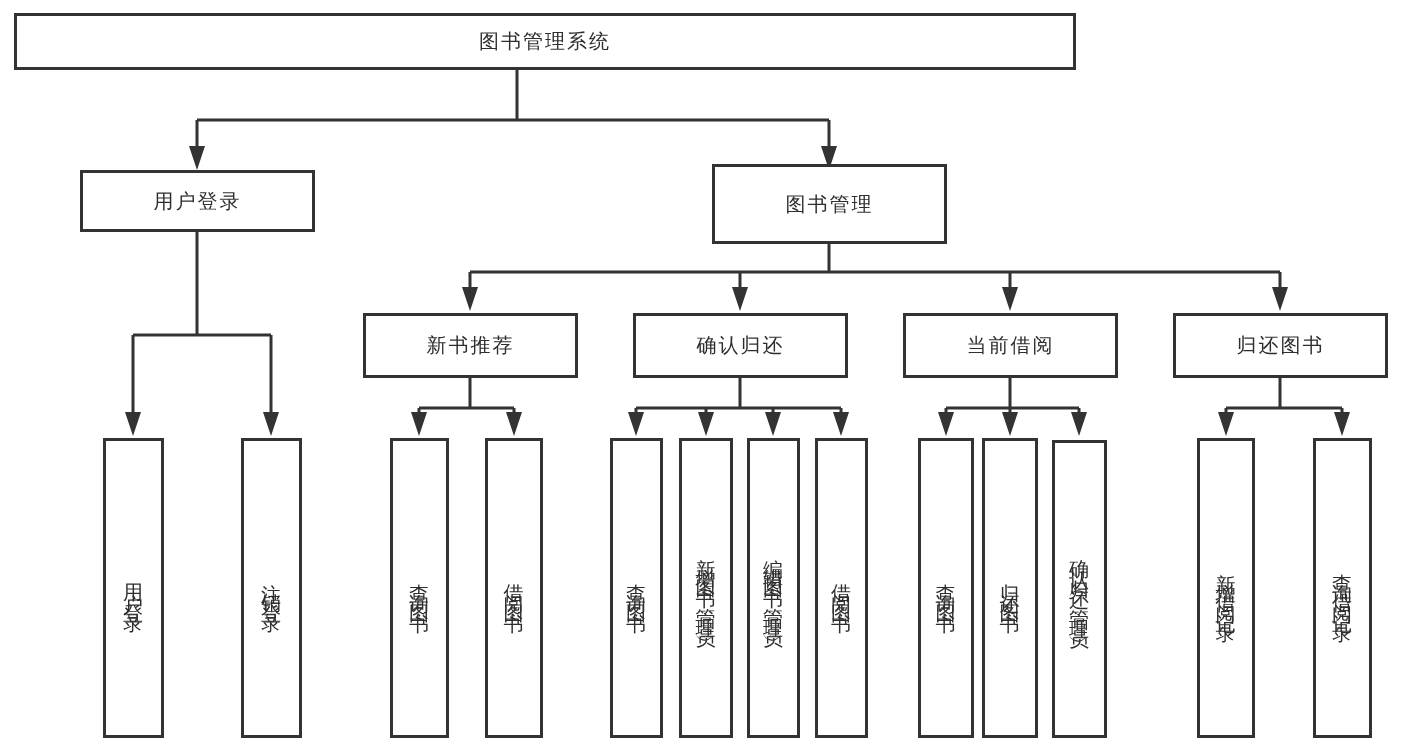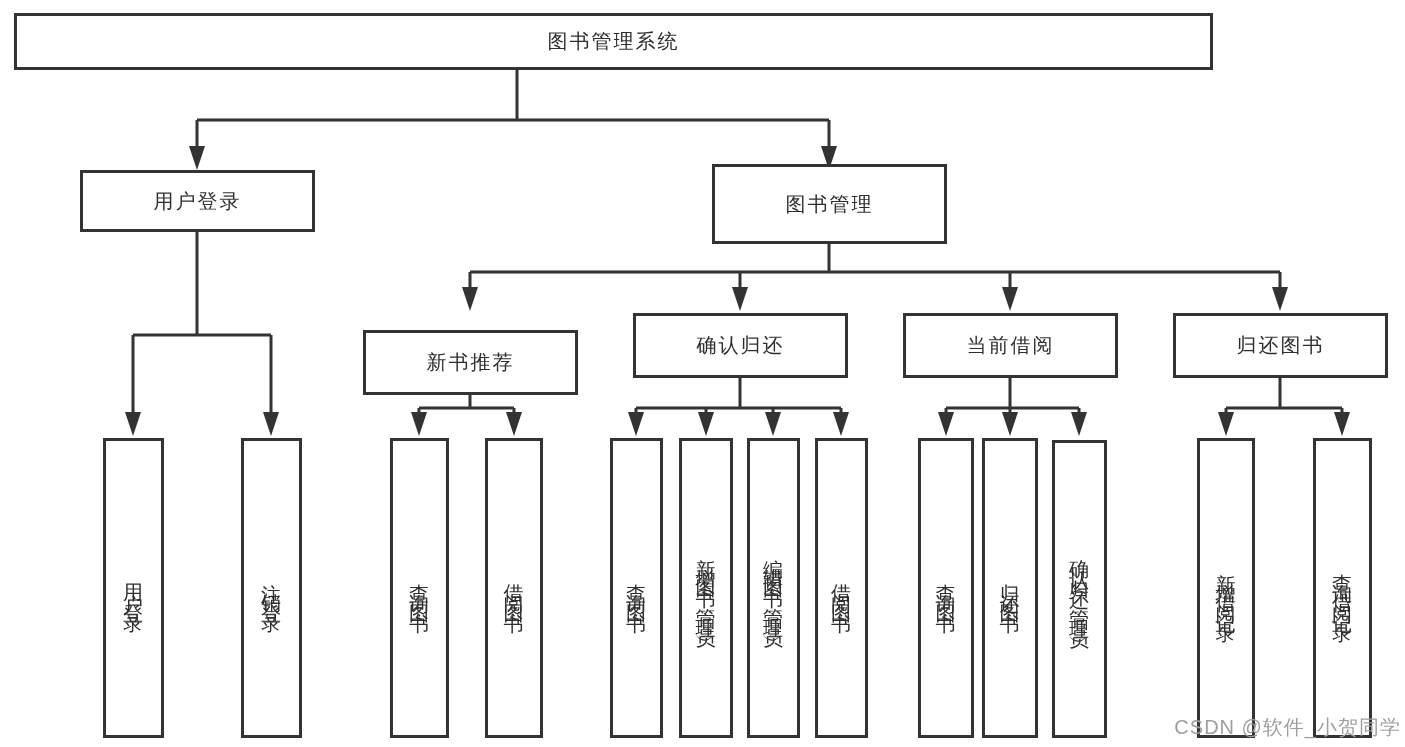--- a/index.html
+++ b/index.html
@@ -98,32 +98,32 @@
     <path class="wire" d="M1010 378 V408 M946 408 H1079 M946 408 V417 M1010 408 V417 M1079 408 V417"></path>
     <polygon class="arrow" points="938,412 954,412 946,436"></polygon>
     <polygon class="arrow" points="1002,412 1018,412 1010,436"></polygon>
     <polygon class="arrow" points="1071,412 1087,412 1079,436"></polygon>
 
     <path class="wire" d="M1280 378 V408 M1226 408 H1342 M1226 408 V417 M1342 408 V417"></path>
     <polygon class="arrow" points="1218,412 1234,412 1226,436"></polygon>
     <polygon class="arrow" points="1334,412 1350,412 1342,436"></polygon>
   </svg>
 
-  <div class="node node-h" style="left:14px;top:13px;width:1199px;height:57px">
+  <div class="node node-h" style="left:14px;top:13px;width:1062px;height:57px">
     <span>图书管理系统</span>
   </div>
 
   <div class="node node-h" style="left:80px;top:170px;width:235px;height:62px">
     <span>用户登录</span>
   </div>
   <div class="node node-h" style="left:712px;top:164px;width:235px;height:80px">
     <span>图书管理</span>
   </div>
 
-  <div class="node node-h" style="left:363px;top:330px;width:215px;height:65px">
+  <div class="node node-h" style="left:363px;top:313px;width:215px;height:65px">
     <span>新书推荐</span>
   </div>
   <div class="node node-h" style="left:633px;top:313px;width:215px;height:65px">
     <span>确认归还</span>
   </div>
   <div class="node node-h" style="left:903px;top:313px;width:215px;height:65px">
     <span>当前借阅</span>
   </div>
   <div class="node node-h" style="left:1173px;top:313px;width:215px;height:65px">
     <span>归还图书</span>
@@ -166,15 +166,14 @@
     <span>确认归还（管理员）</span>
   </div>
 
   <div class="node node-v" style="left:1197px;top:438px;width:58px;height:300px">
     <span>新增借阅记录</span>
   </div>
   <div class="node node-v" style="left:1313px;top:438px;width:59px;height:300px">
     <span>查询借阅记录</span>
   </div>
 
-  <div class="watermark">CSDN @软件_小贺同学</div>
 
 </div>
 
 </body></html>

